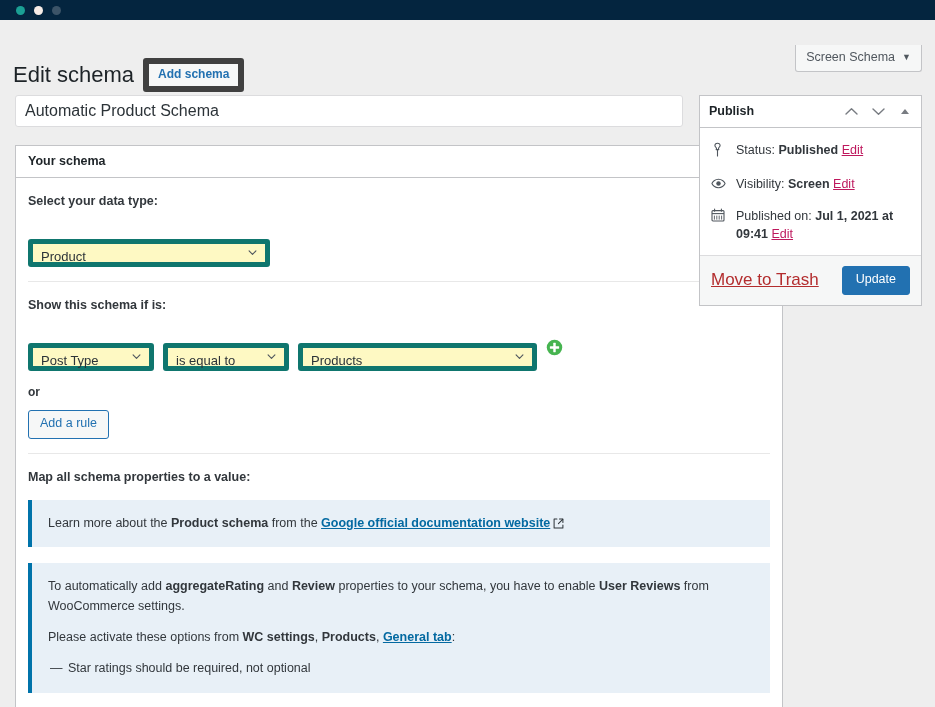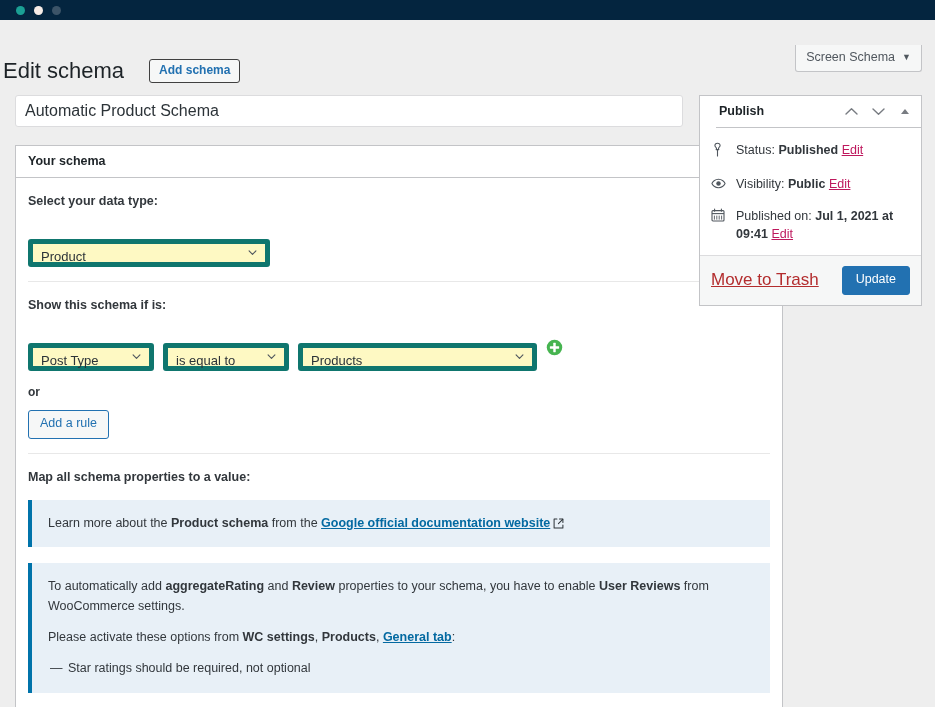--- a/index.html
+++ b/index.html
@@ -54,38 +54,38 @@
     line-height: 1;
     cursor: pointer;
   }
   #screen-options .caret {
     font-size: 9px; color: #50575e; position: relative; top: 0px;
   }
 
   
   #heading-row {
     position: absolute;
-    top: 38px; left: 3px;
+    top: 38px; left: 13px;
     display: flex;
     align-items: center;
-    gap: 25px;
+    gap: 9px;
   }
   #page-title {
     font-size: 22px;
     font-weight: 400;
     color: #1d2327;
     line-height: 1.2;
     margin: 0;
   }
   #add-schema-btn {
     font-size: 12px;
     font-weight: bold;
     color: #2271b1;
     background: #f6f7f7;
-    border: 1px solid #404040;
+    border: 6px solid #404040;
     border-radius: 3px;
     padding: 4px 9px 5px 9px;
     line-height: 1.1;
     cursor: pointer;
   }
 
   
   #title-input {
     position: absolute;
     top: 75px; left: 15px;
@@ -237,21 +237,21 @@
   
   #side-col {
     position: absolute;
     top: 75px; right: 13px;
     width: 223px;
   }
   #publish-box {
     background: #ffffff;
     border: 1px solid #c3c4c7;
   }
-  #publish-box .postbox-header { padding: 0 9px 0 3px; margin-left: 16px; }
+  #publish-box .postbox-header { padding: 0 9px 0 9px; }
   .publish-inside { padding: 10px 11px 2px 11px; }
   .misc-row {
     display: flex;
     align-items: flex-start;
     gap: 9px;
     font-size: 12.5px;
     color: #32373c;
     padding: 3px 0 9px 0;
     line-height: 1.5;
   }
@@ -435,21 +435,21 @@
           <span><span>Status:</span> <b>Published</b> <a href="#">Edit</a></span>
         </div>
 
         <div class="misc-row">
           <span class="mi">
             <svg width="15" height="11" viewBox="0 0 16 11" fill="none">
                 <path d="M8 1C4.3 1 1.6 3.6 1 5.5 1.6 7.4 4.3 10 8 10s6.4-2.6 7-4.5C14.4 3.6 11.7 1 8 1z" stroke="#50575e" stroke-width="1.1" stroke-linejoin="round"></path>
                 <circle cx="8" cy="5.5" r="2.4" fill="#50575e"></circle>
               </svg>
           </span>
-          <span><span>Visibility:</span> <b>Public</b> <a href="#">Edit</a></span>
+          <span><span>Visibility:</span> <b>Screen</b> <a href="#">Edit</a></span>
         </div>
 
         <div class="misc-row">
           <span class="mi">
             <svg width="14" height="14" viewBox="0 0 14 14" fill="none">
                 <rect x="1" y="2.6" width="12" height="10.4" rx="1" stroke="#50575e" stroke-width="1.1"></rect>
                 <path d="M1 5.6h12" stroke="#50575e" stroke-width="1.1"></path>
                 <path d="M3.6 1v2.2M10.4 1v2.2" stroke="#50575e" stroke-width="1.1" stroke-linecap="round"></path>
                 <path d="M3.4 7.6v4M5.8 7.6v4M8.2 7.6v4M10.6 7.6v4" stroke="#50575e" stroke-width="0.9"></path>
               </svg>

